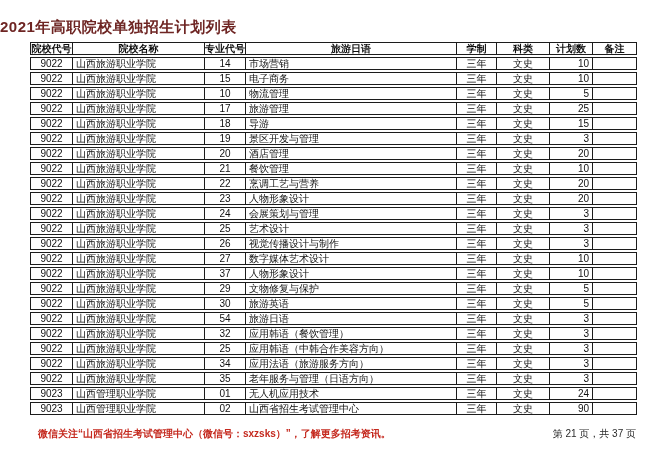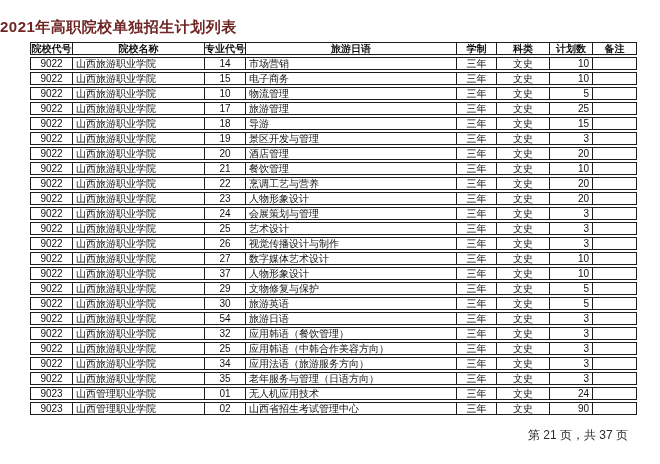--- a/index.html
+++ b/index.html
@@ -27,22 +27,22 @@
   .plan th{font-weight:bold;text-align:center;padding:0;}
   .plan td.c0,.plan td.c2,.plan td.c4,.plan td.c5{text-align:center;}
   .plan td.c1,.plan td.c3{text-align:left;}
   .plan td.c6{text-align:right;padding-right:3px;margin-left:25px;}
   .plan td.c7{text-align:center;}
   .footer-note{
     position:absolute;left:38px;top:427px;
     font-size:10px;font-weight:bold;color:var(--footer-color,#c5291e);
   }
   .page-indicator{
-    position:absolute;right:32px;top:427px;
-    font-size:12px;color:#2a2a2a;
+    position:absolute;right:24px;top:427px;
+    font-size:10px;color:#2a2a2a;
   }
 </style>
 </head>
 <body>
 
 <div class="page">
 
   <div class="title">2021年高职院校单独招生计划列表</div>
 
   <table class="plan">
@@ -305,15 +305,16 @@
           <td class="c2">02</td>
           <td class="c3">山西省招生考试管理中心</td>
           <td class="c4">三年</td>
           <td class="c5">文史</td>
           <td class="c6">90</td>
           <td class="c7"></td>
         </tr>
       </tbody>
   </table>
 
+  <div class="footer-note">微信关注“山西省招生考试管理中心（微信号：sxzsks）”，了解更多招考资讯。</div>
   <div class="page-indicator">第 21 页，共 37 页</div>
 
 </div>
 
 </body></html>

